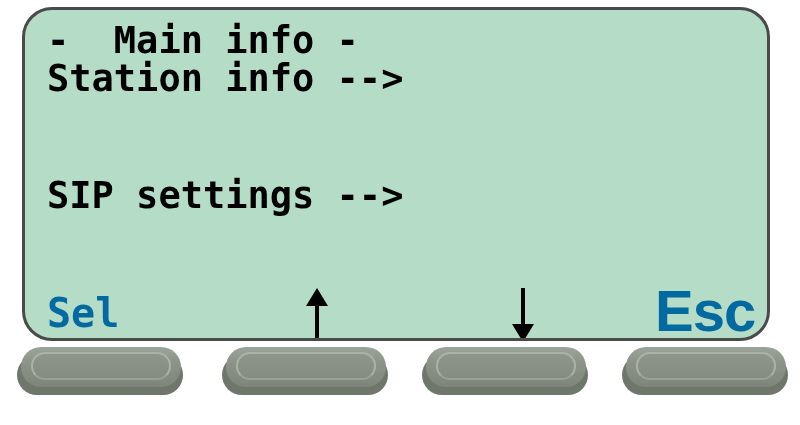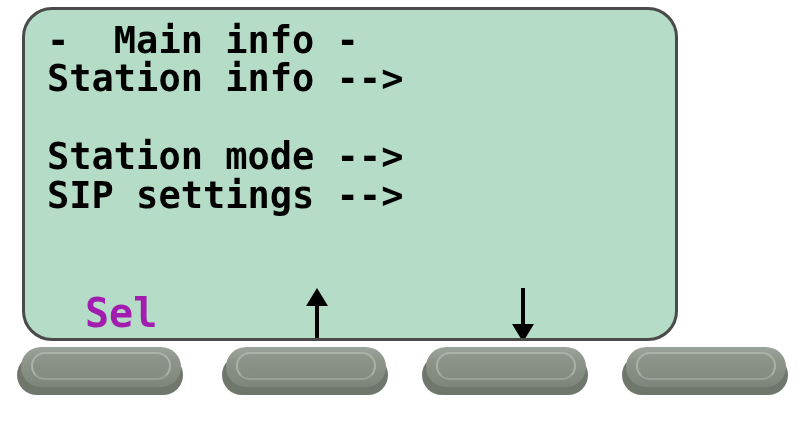--- a/index.html
+++ b/index.html
@@ -13,21 +13,21 @@
     height: 425px;
     background: #ffffff;
     overflow: hidden;
   }
 
   
   #lcd {
     position: absolute;
     left: 22px;
     top: 7px;
-    width: 656px;
+    width: 748px;
     height: 334px;
     background: #b5dcc6;
     border: 3px solid #4a4a4a;
     border-radius: 30px;
     box-sizing: border-box;
     overflow: hidden;
   }
 
   .lcd-lines {
     position: absolute;
@@ -57,23 +57,22 @@
   .row5 { top: 206px; }
   .row6 { top: 245px; }
 
   
   .softkey {
     position: absolute;
     font-family: "DejaVu Sans Mono", "Liberation Mono", monospace;
     font-weight: bold;
     font-size: 40px;
     line-height: 44px;
-    color: #a21caf;
+    color: #0369a1;
     white-space: pre;
-    margin-left: 38px;
   }
   #sk-sel  { left: 22px;  top: 281px; }
   #sk-esc  {
     left: 630px; top: 279px;
     font-family: "Liberation Sans", sans-serif;
     font-weight: bold;
     font-size: 58px;
     letter-spacing: -1px;
   }
 
@@ -135,21 +134,20 @@
 <div id="root">
 
   <div id="lcd">
     <div class="lcd-lines">
 
       <div class="lcd-line row0">-  Main info -</div>
 
       <div class="lcd-line row1">Station info --&gt;</div>
 
 
-      <div class="lcd-line row3">Station mode --&gt;</div>
 
       <div class="lcd-line row4">SIP settings --&gt;</div>
 
 
 
       <div class="softkey" id="sk-sel">Sel</div>
 
       <div class="arrow-wrap" id="sk-up">
         <svg width="40" height="58" viewBox="0 0 40 58" aria-hidden="true">
           <line x1="20" y1="56" x2="20" y2="14" stroke="#000000" stroke-width="4"></line>

